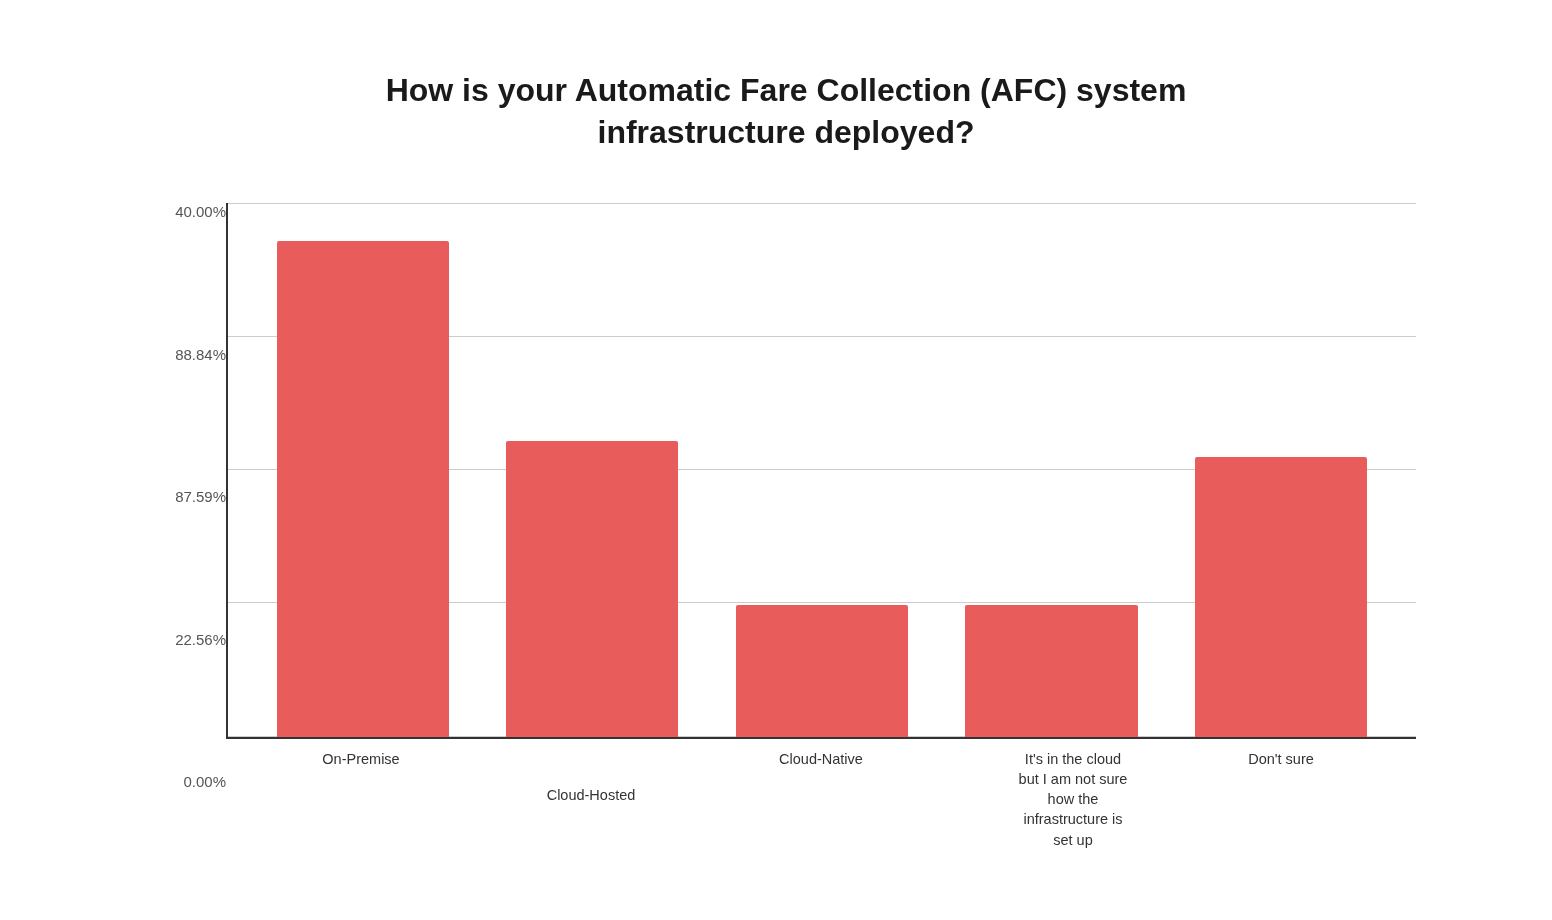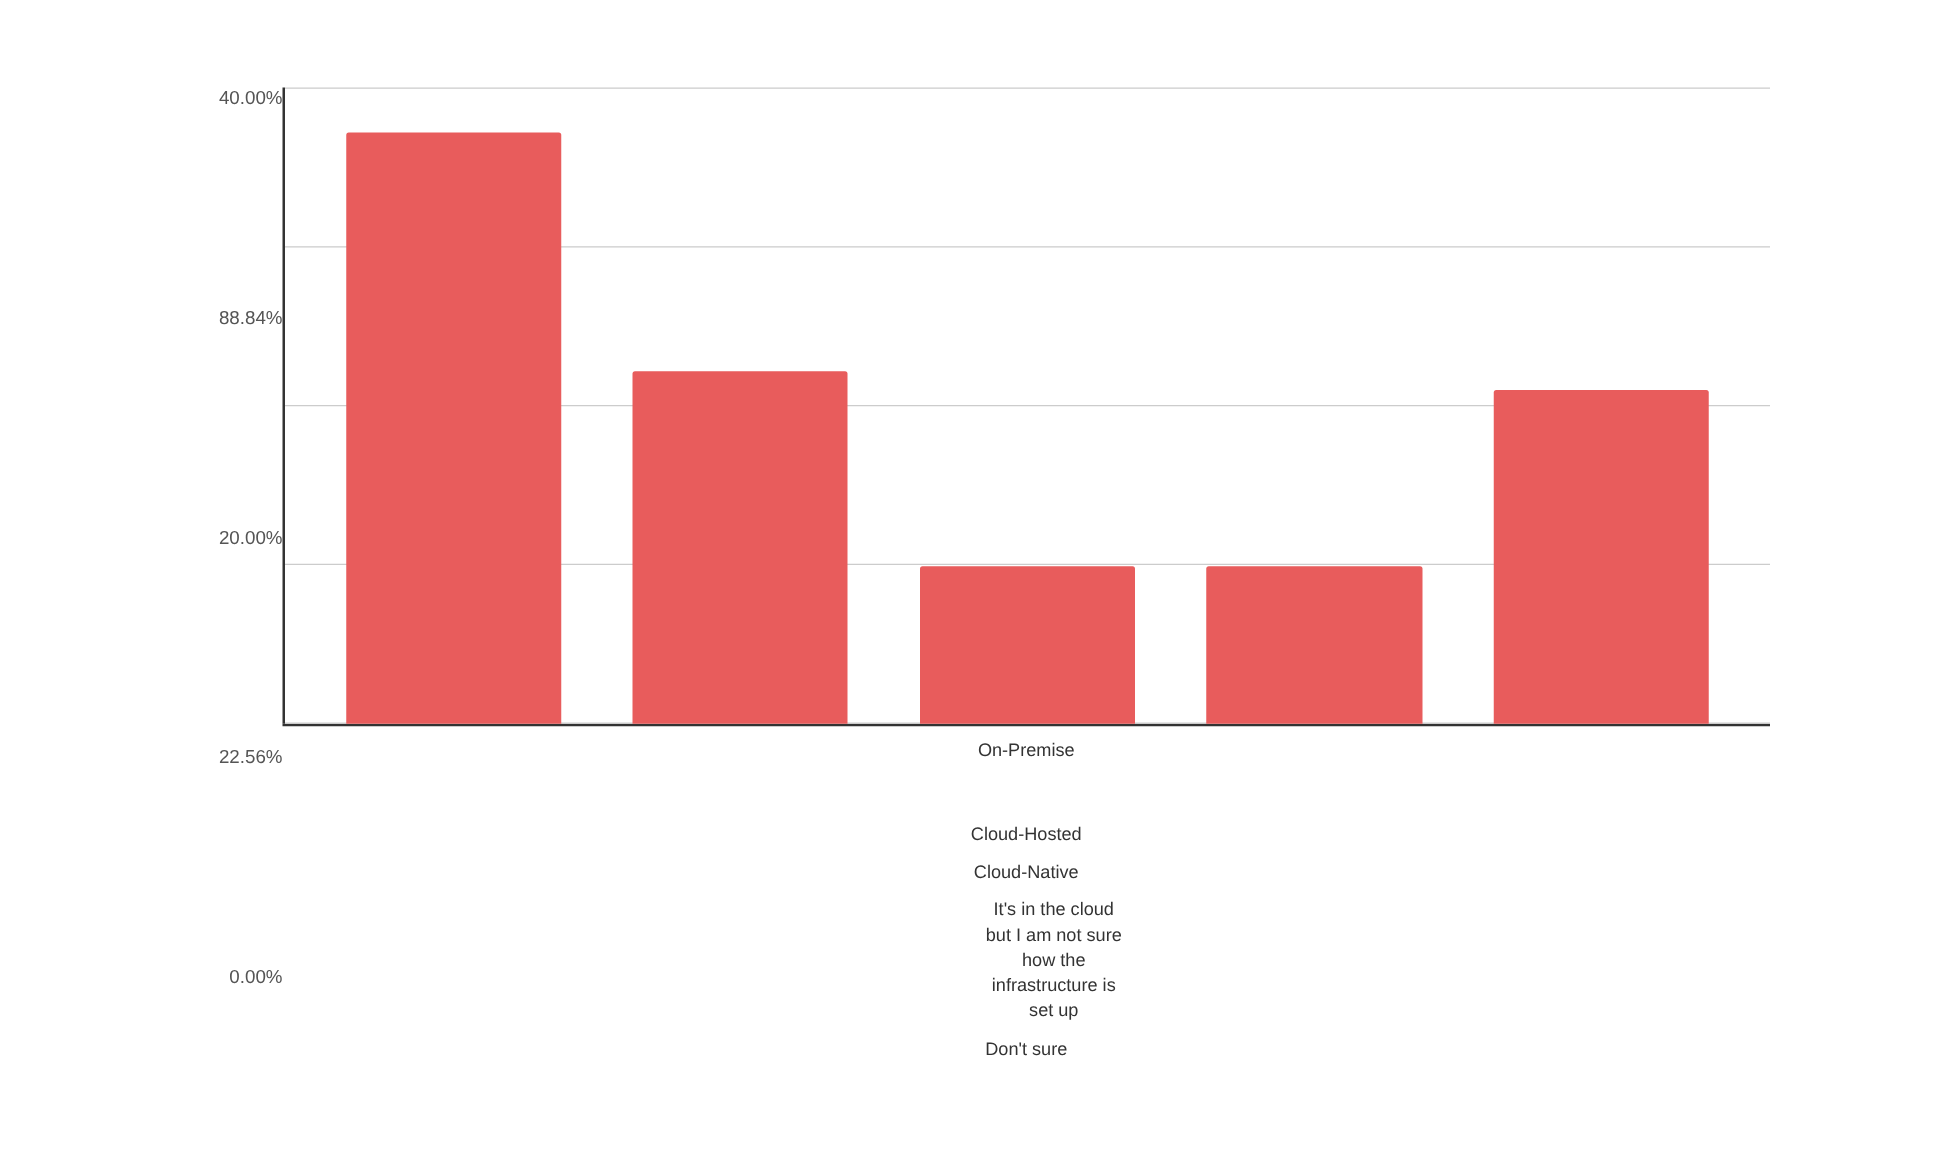--- a/index.html
+++ b/index.html
@@ -97,45 +97,49 @@
       border-radius: 2px 2px 0 0;
     }
     .x-axis-line {
       width: 100%;
       height: 2px;
       background: #333;
       margin-top: 0;
     }
     .x-labels {
       display: flex;
-      flex-direction: column;
+      flex-direction: row;
       padding: 0 20px;
     }
     .x-label-group {
       flex: 1;
       display: flex;
       justify-content: center;
       padding-top: 10px;
     }
     .x-label {
       font-size: 14.5px;
       color: #333;
       text-align: center;
       line-height: 1.4;
     }
   </style>
 </head>
 <body>
 
 <div class="chart-container">
+  <div class="chart-title">
+    <span>How is your  Automatic Fare Collection (AFC) system</span><br>
+    <span>infrastructure deployed?</span>
+  </div>
   <div class="chart-area">
     <div class="y-axis" id="y-axis">
     <div class="y-label">0.00%</div>
         <div class="y-label">22.56%</div>
-        <div class="y-label">20.00%</div>
+        <div class="y-label">87.59%</div>
         <div class="y-label">88.84%</div>
         <div class="y-label">40.00%</div>
       </div>
     <div class="chart-body">
       <div class="grid-and-bars" id="grid-and-bars">
         <div class="grid-lines" id="grid-lines">
         <div class="grid-line"></div>
             <div class="grid-line"></div>
             <div class="grid-line"></div>
             <div class="grid-line"></div>

